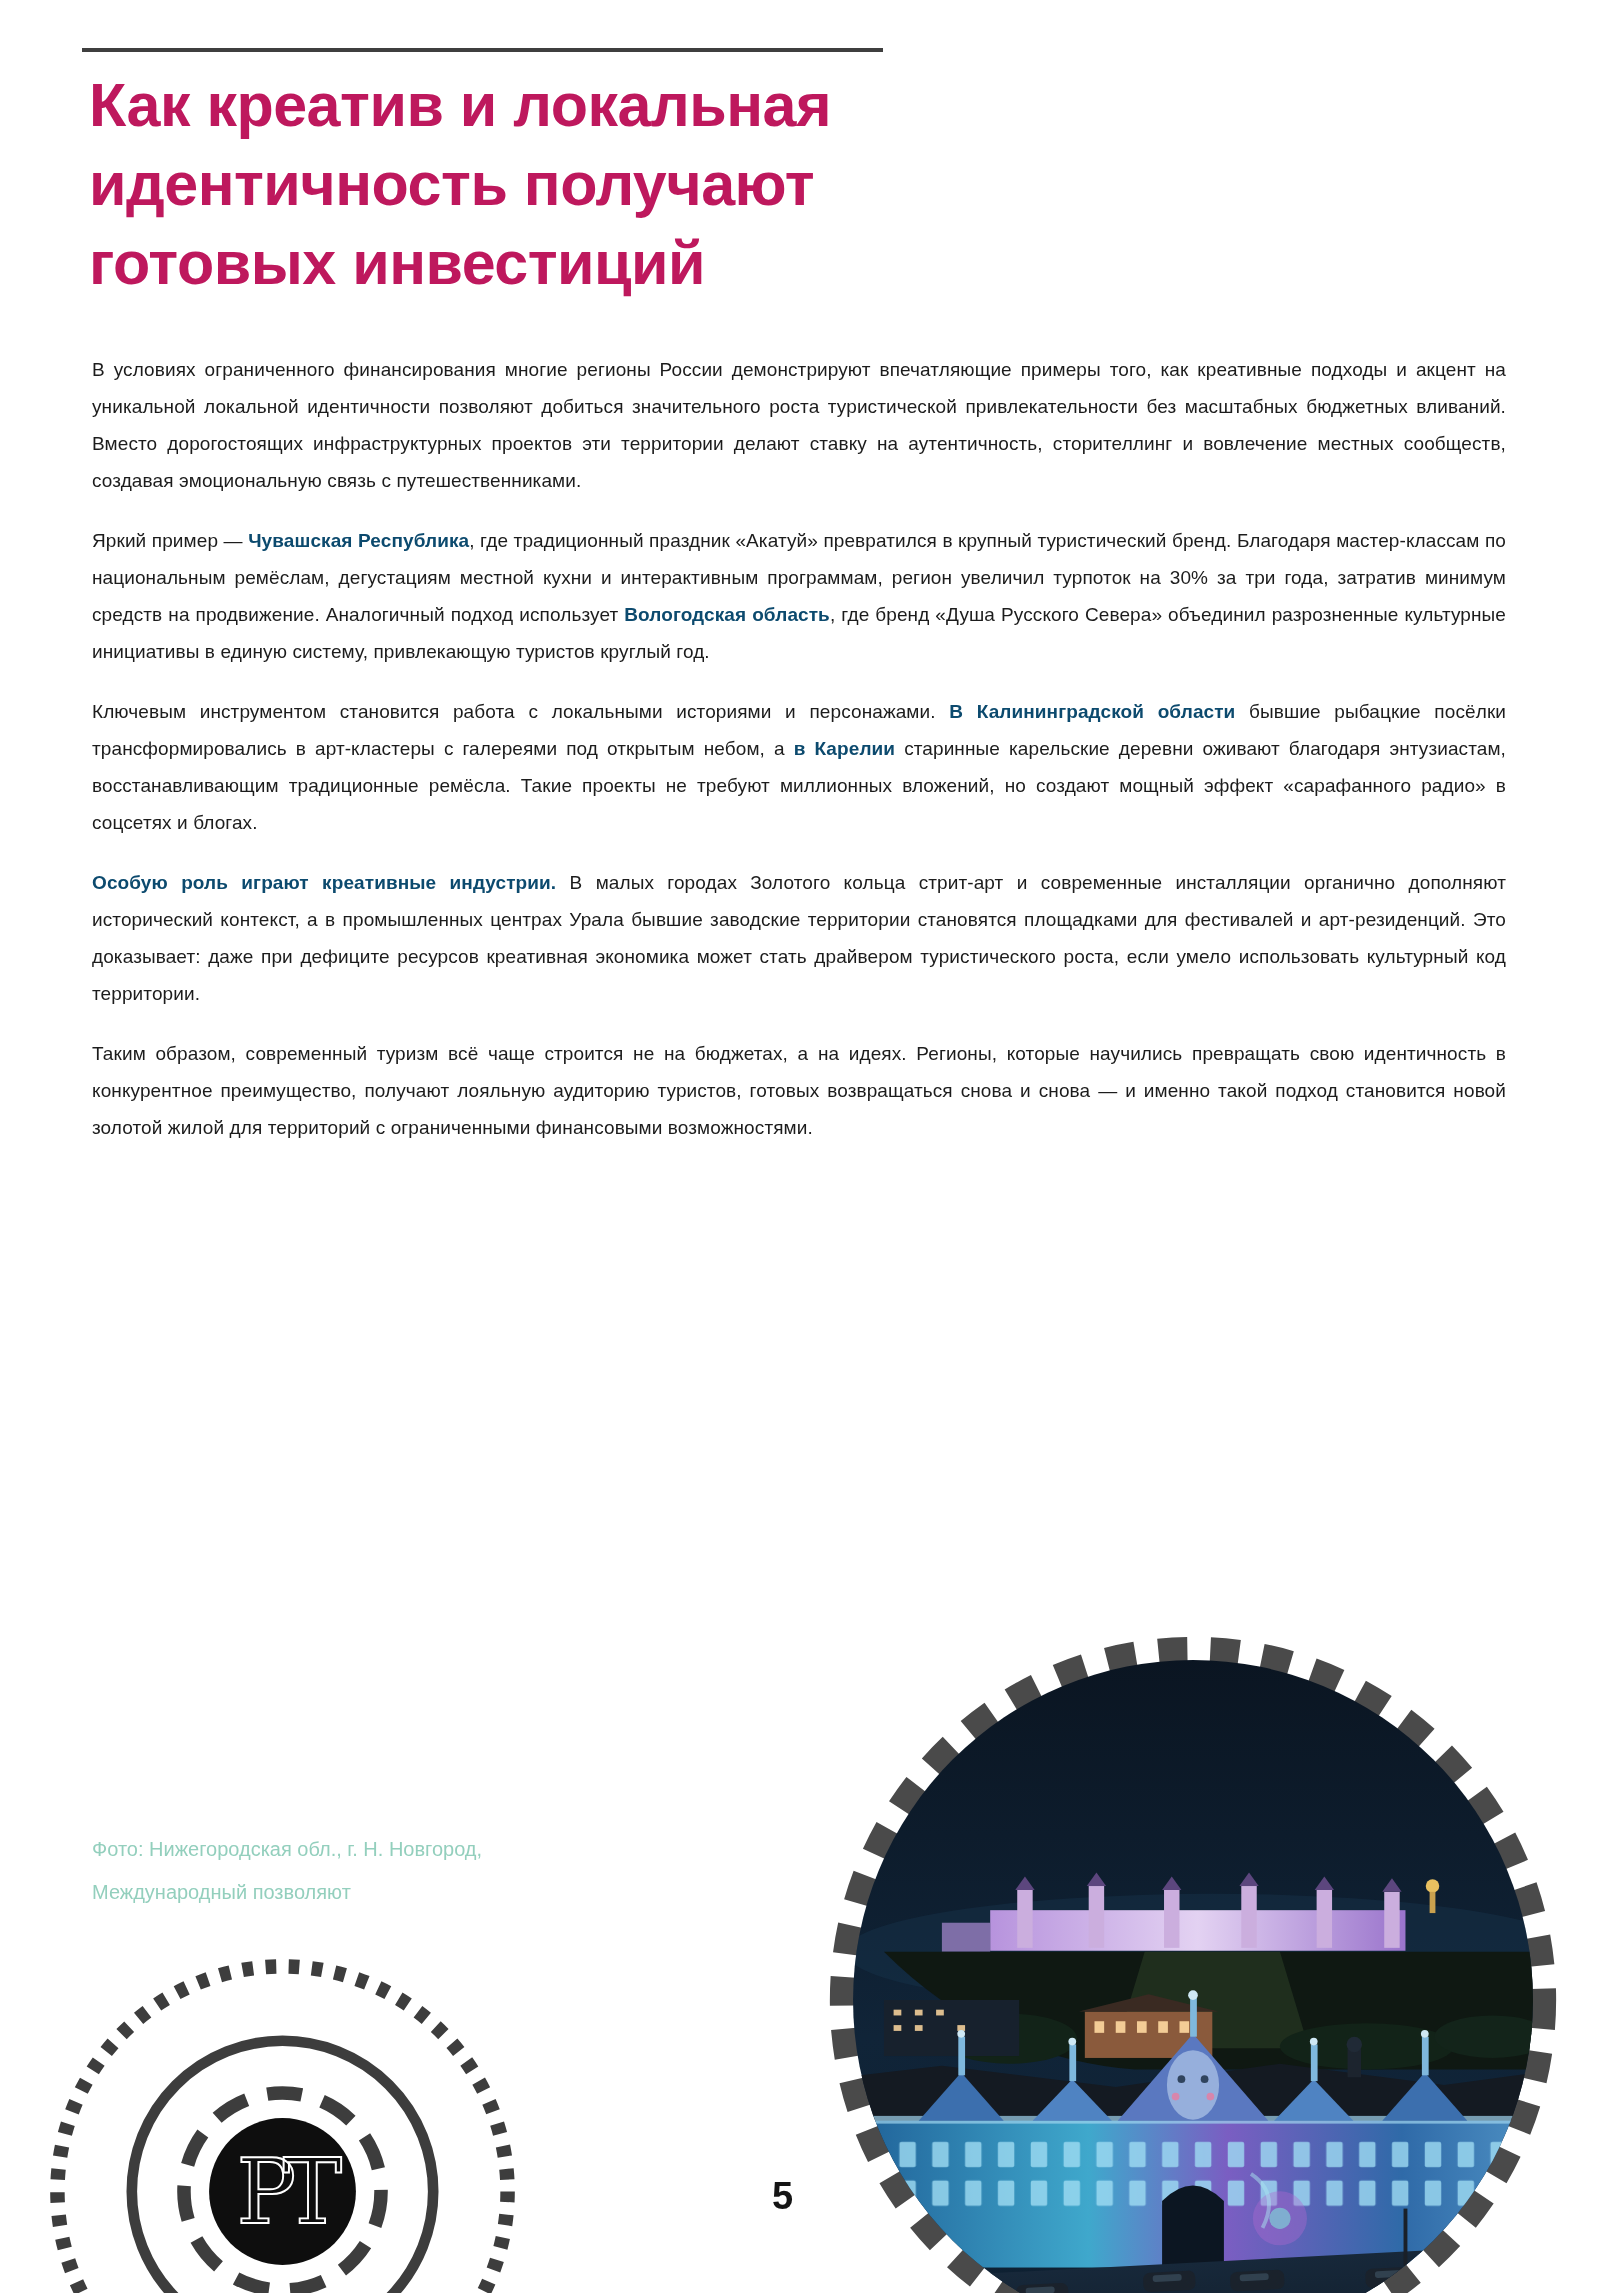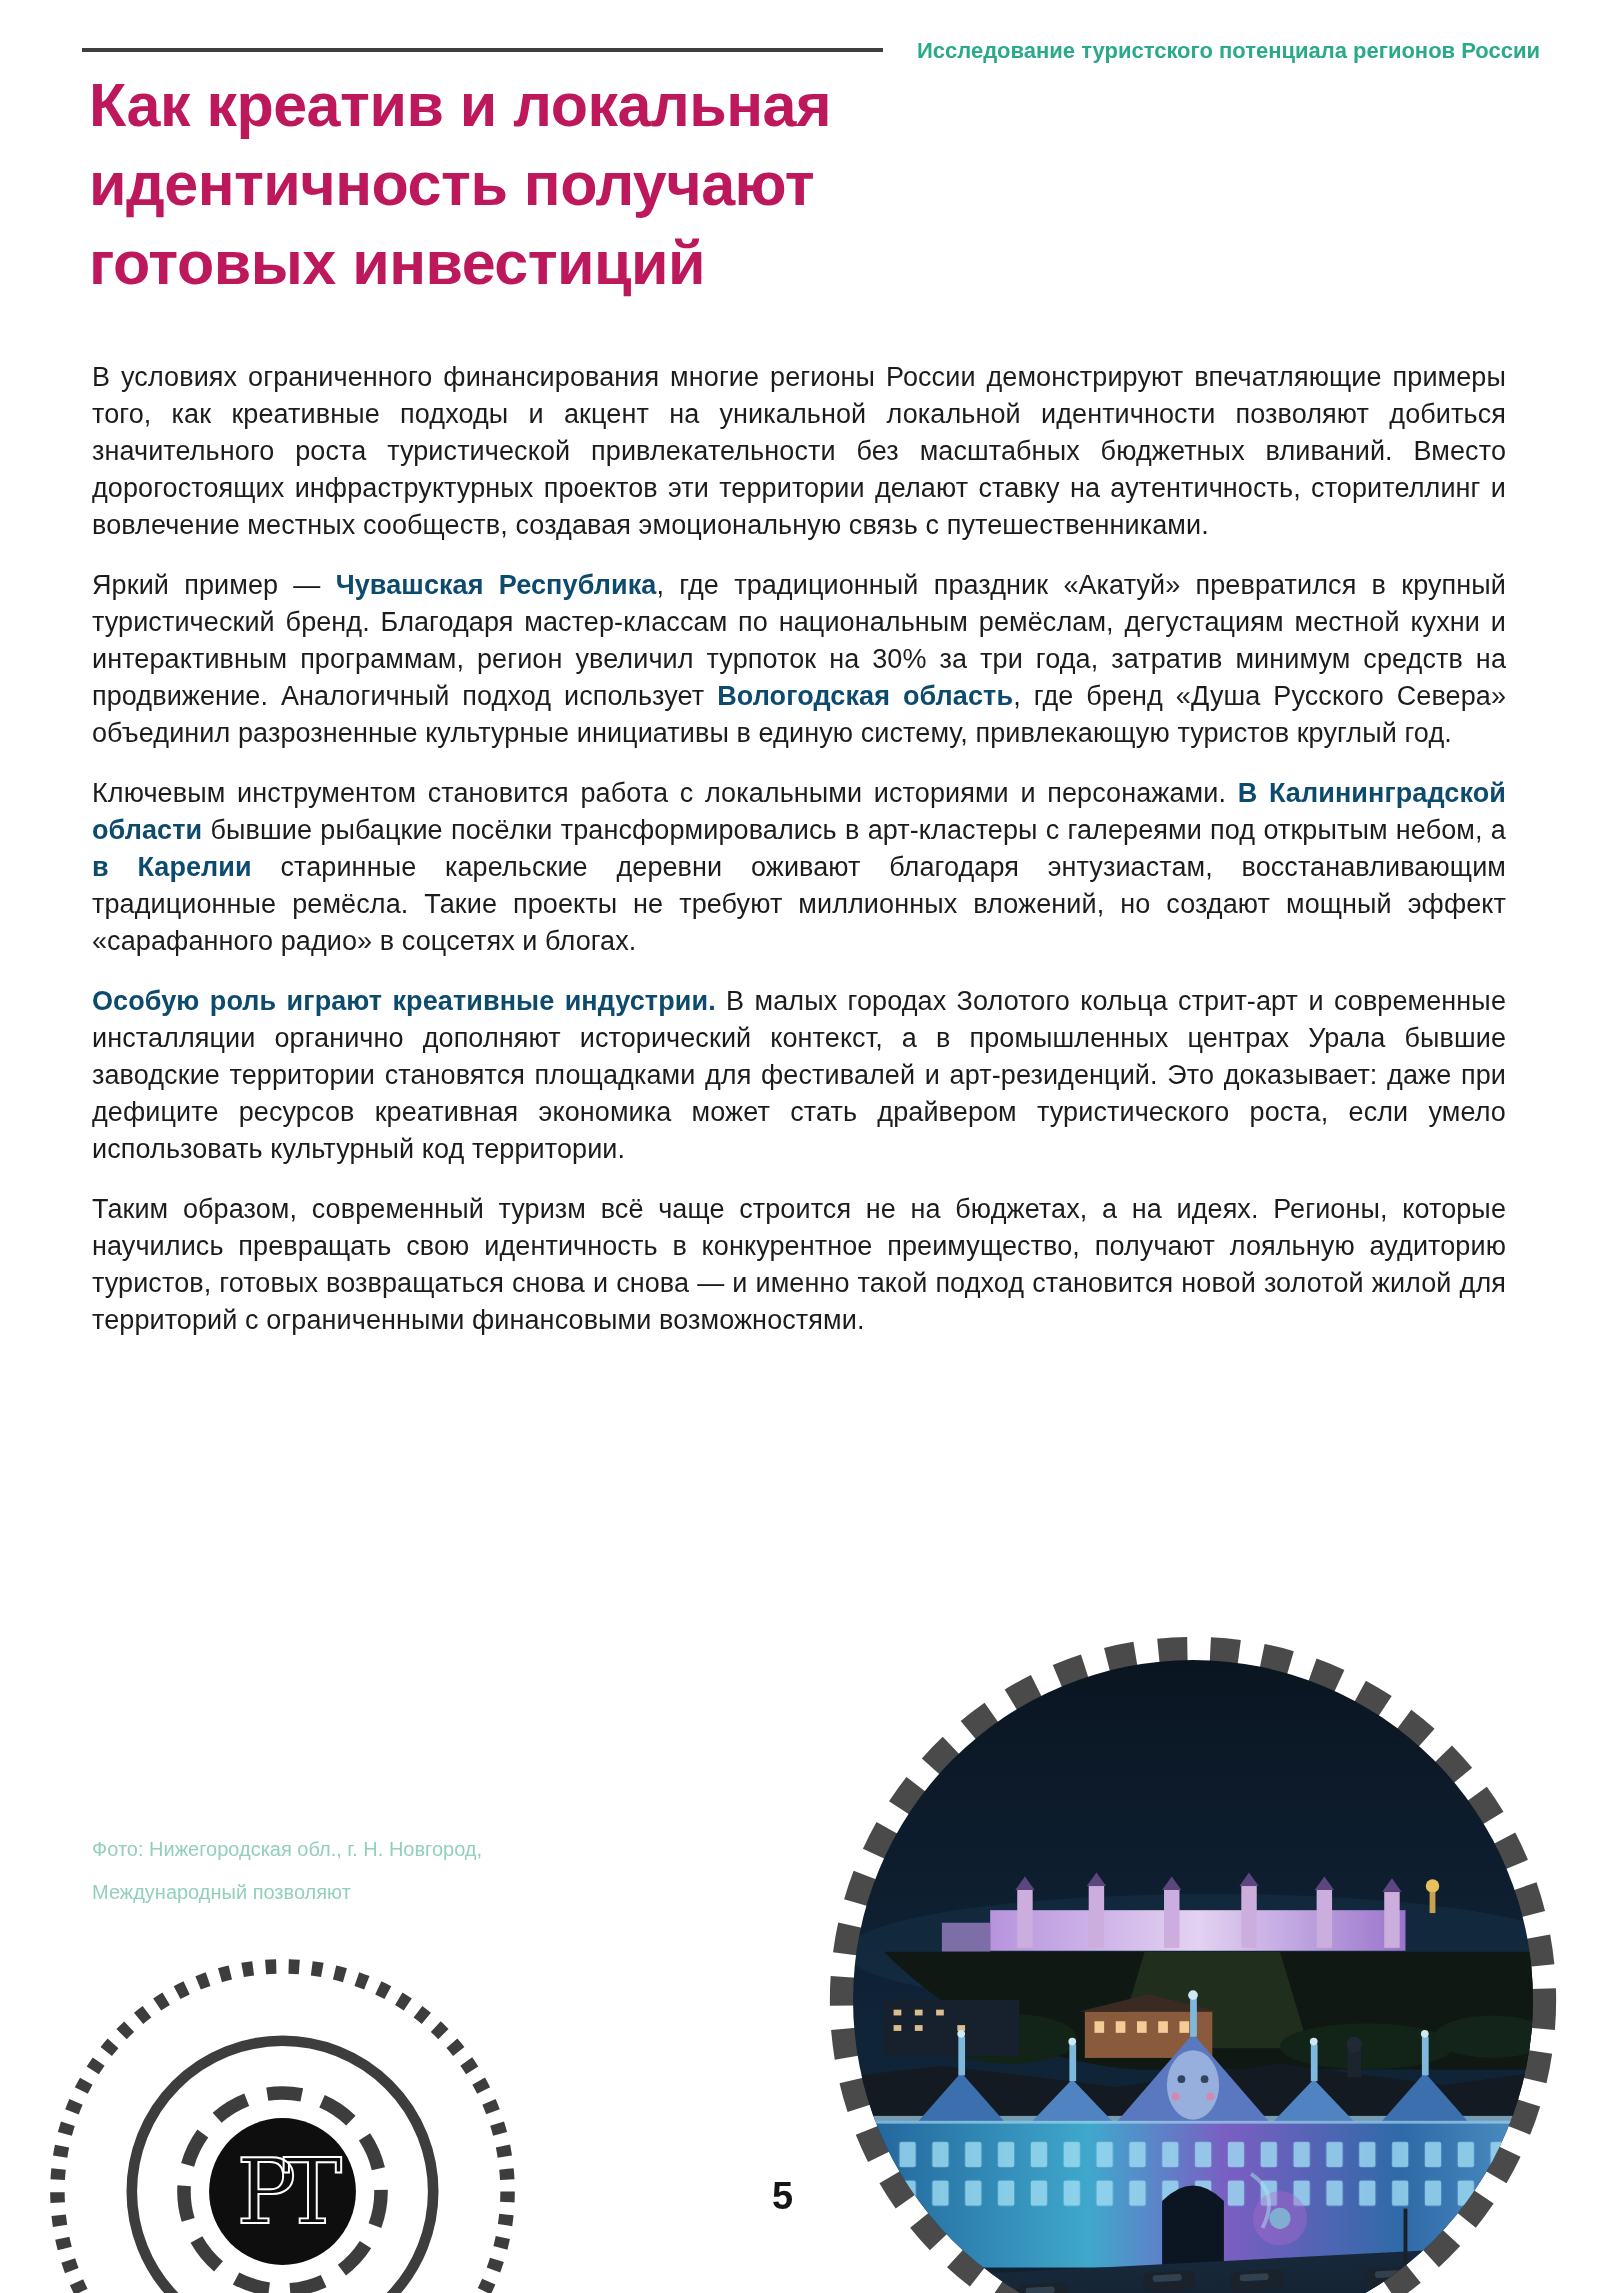--- a/index.html
+++ b/index.html
@@ -21,23 +21,23 @@
     color:#2aa98b;white-space:nowrap;
   }
   
   .title{
     position:absolute;left:89px;top:66px;width:1429px;
     font-size:61px;font-weight:800;line-height:79px;
     color:#be185d;letter-spacing:-0.5px;
   }
   
   .article{
-    position:absolute;left:92px;top:359px;width:1414px;
+    position:absolute;left:92px;top:351px;width:1414px;
     color:#1c1c1c;
-    font-size:27px;line-height:37px;letter-spacing:0.1px;
+    font-size:19px;line-height:37px;letter-spacing:0.1px;
     text-align:justify;
   }
   .article p{margin:0 0 23px 0;}
   .article b{font-weight:700;color:#0c4a6e;}
   
   .caption{
     position:absolute;left:92px;top:1828px;width:599px;
     font-size:20px;line-height:43px;font-weight:400;
     color:#93cfbd;
   }
@@ -50,21 +50,20 @@
   .logo-wrap{position:absolute;left:41px;top:1950px;width:483px;height:483px;}
   .photo-wrap{position:absolute;left:826px;top:1633px;width:734px;height:734px;}
   svg{display:block;}
 </style>
 </head>
 <body>
 
 <div class="page">
 
   <div class="header-rule"></div>
-  <div class="kicker">Исследование туристского потенциала регионов России</div>
 
   <h1 class="title" style="margin:0;">
     <div>Как креатив и локальная</div>
     <div>идентичность получают</div>
     <div>готовых инвестиций</div>
   </h1>
 
   <div class="article">
       <p><span>В условиях ограниченного финансирования многие регионы России демонстрируют впечатляющие примеры того, как креативные подходы и акцент на уникальной локальной идентичности позволяют добиться значительного роста туристической привлекательности без масштабных бюджетных вливаний. Вместо дорогостоящих инфраструктурных проектов эти территории делают ставку на аутентичность, сторителлинг и вовлечение местных сообществ, создавая эмоциональную связь с путешественниками.</span></p>
       <p><span>Яркий пример — </span><b>Чувашская Республика</b><span>, где традиционный праздник «Акатуй» превратился в крупный туристический бренд. Благодаря мастер-классам по национальным ремёслам, дегустациям местной кухни и интерактивным программам, регион увеличил турпоток на 30% за три года, затратив минимум средств на продвижение. Аналогичный подход использует </span><b>Вологодская область</b><span>, где бренд «Душа Русского Севера» объединил разрозненные культурные инициативы в единую систему, привлекающую туристов круглый год.</span></p>

